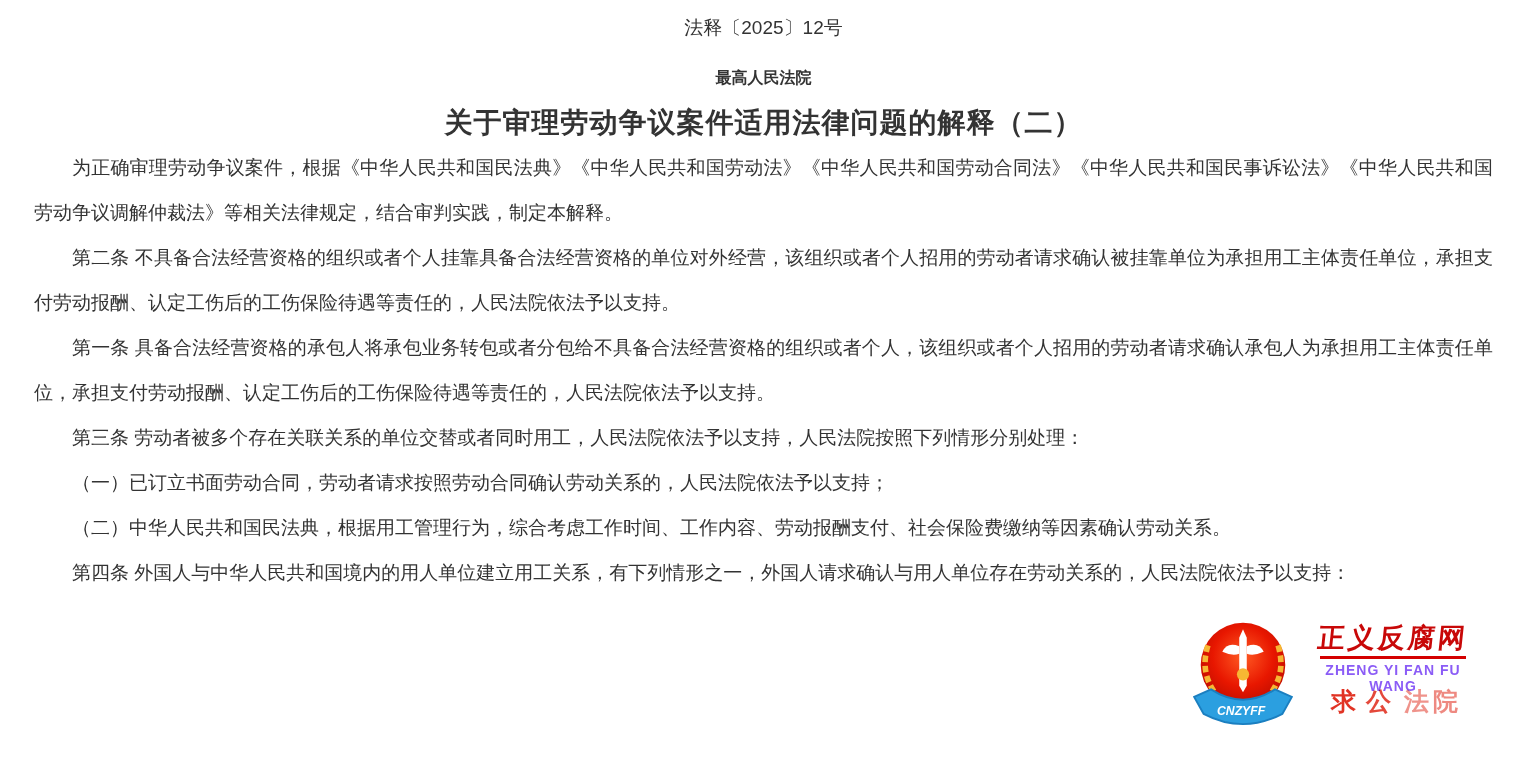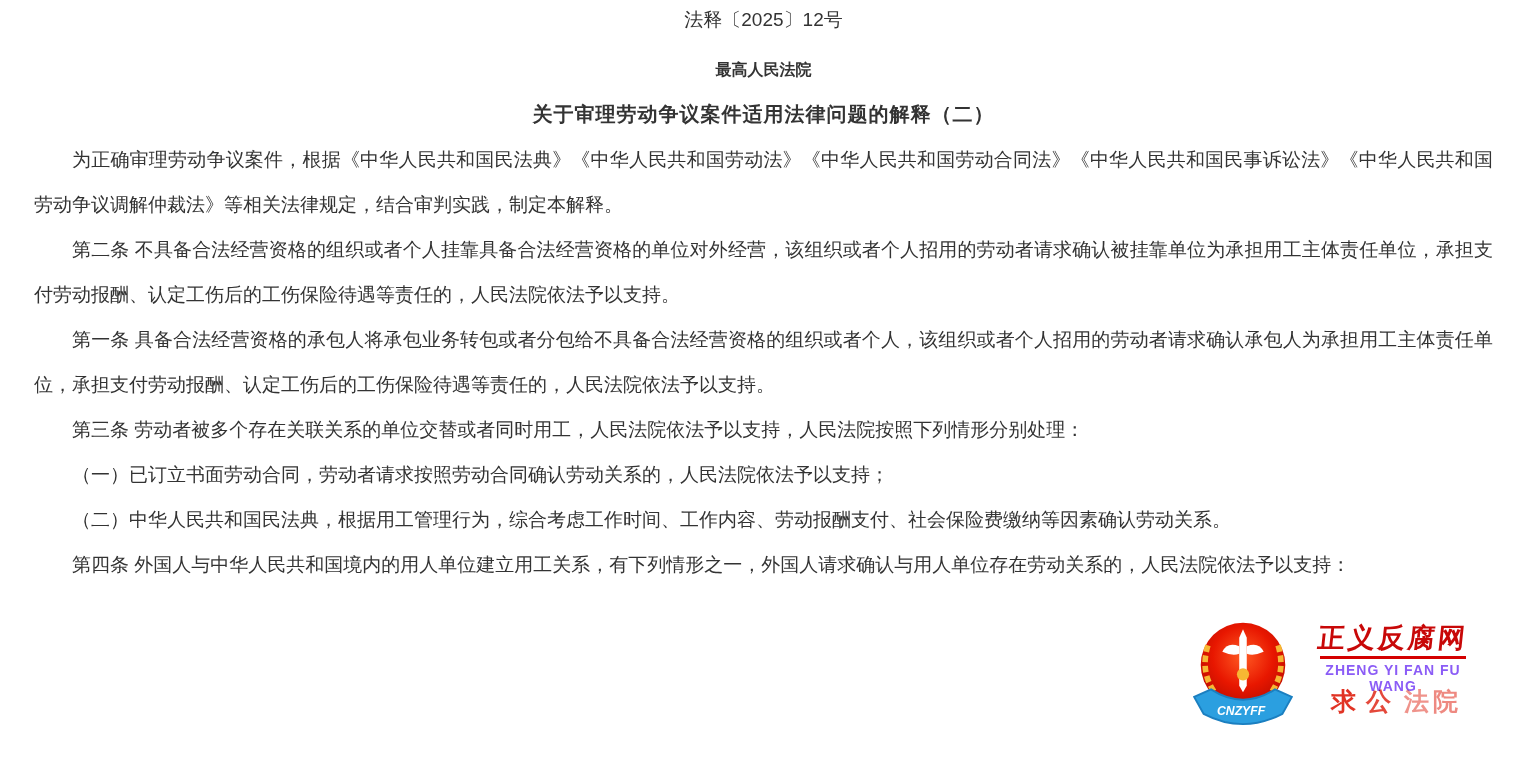--- a/index.html
+++ b/index.html
@@ -1,26 +1,26 @@
 <!DOCTYPE html>
 <html lang="zh"><head>
 <meta charset="utf-8">
 <style>
   html,body{margin:0;padding:0;}
   body{
     width:1527px;height:772px;overflow:hidden;background:#ffffff;
     font-family:"Liberation Sans","DejaVu Sans",sans-serif;color:#333333;
     position:relative;
   }
-  .page{position:relative;width:1527px;height:772px;box-sizing:border-box;padding:0 34px;}
+  .page{position:relative;width:1527px;height:772px;box-sizing:border-box;padding:8px 34px;}
   
   .hdr{margin:0;text-align:center;}
   .doc-number{font-size:19px;line-height:40px;font-weight:500;margin-bottom:7px;}
   .doc-issuer{font-size:16px;line-height:45px;font-weight:bold;}
-  .doc-title{font-size:20px;line-height:45px;font-weight:bold;letter-spacing:1px;}
+  .doc-title{font-size:28px;line-height:45px;font-weight:bold;letter-spacing:1px;}
   .doc-adoption{font-size:20px;line-height:45px;}
   
   .para{
     margin:0;font-size:19px;line-height:45px;text-align:justify;
     text-indent:2em;word-break:break-all;
   }
   
   .watermark{position:absolute;inset:0;pointer-events:none;}
   .emblem{position:absolute;left:1186px;top:618px;width:114px;height:124px;}
   .wm-cn{

